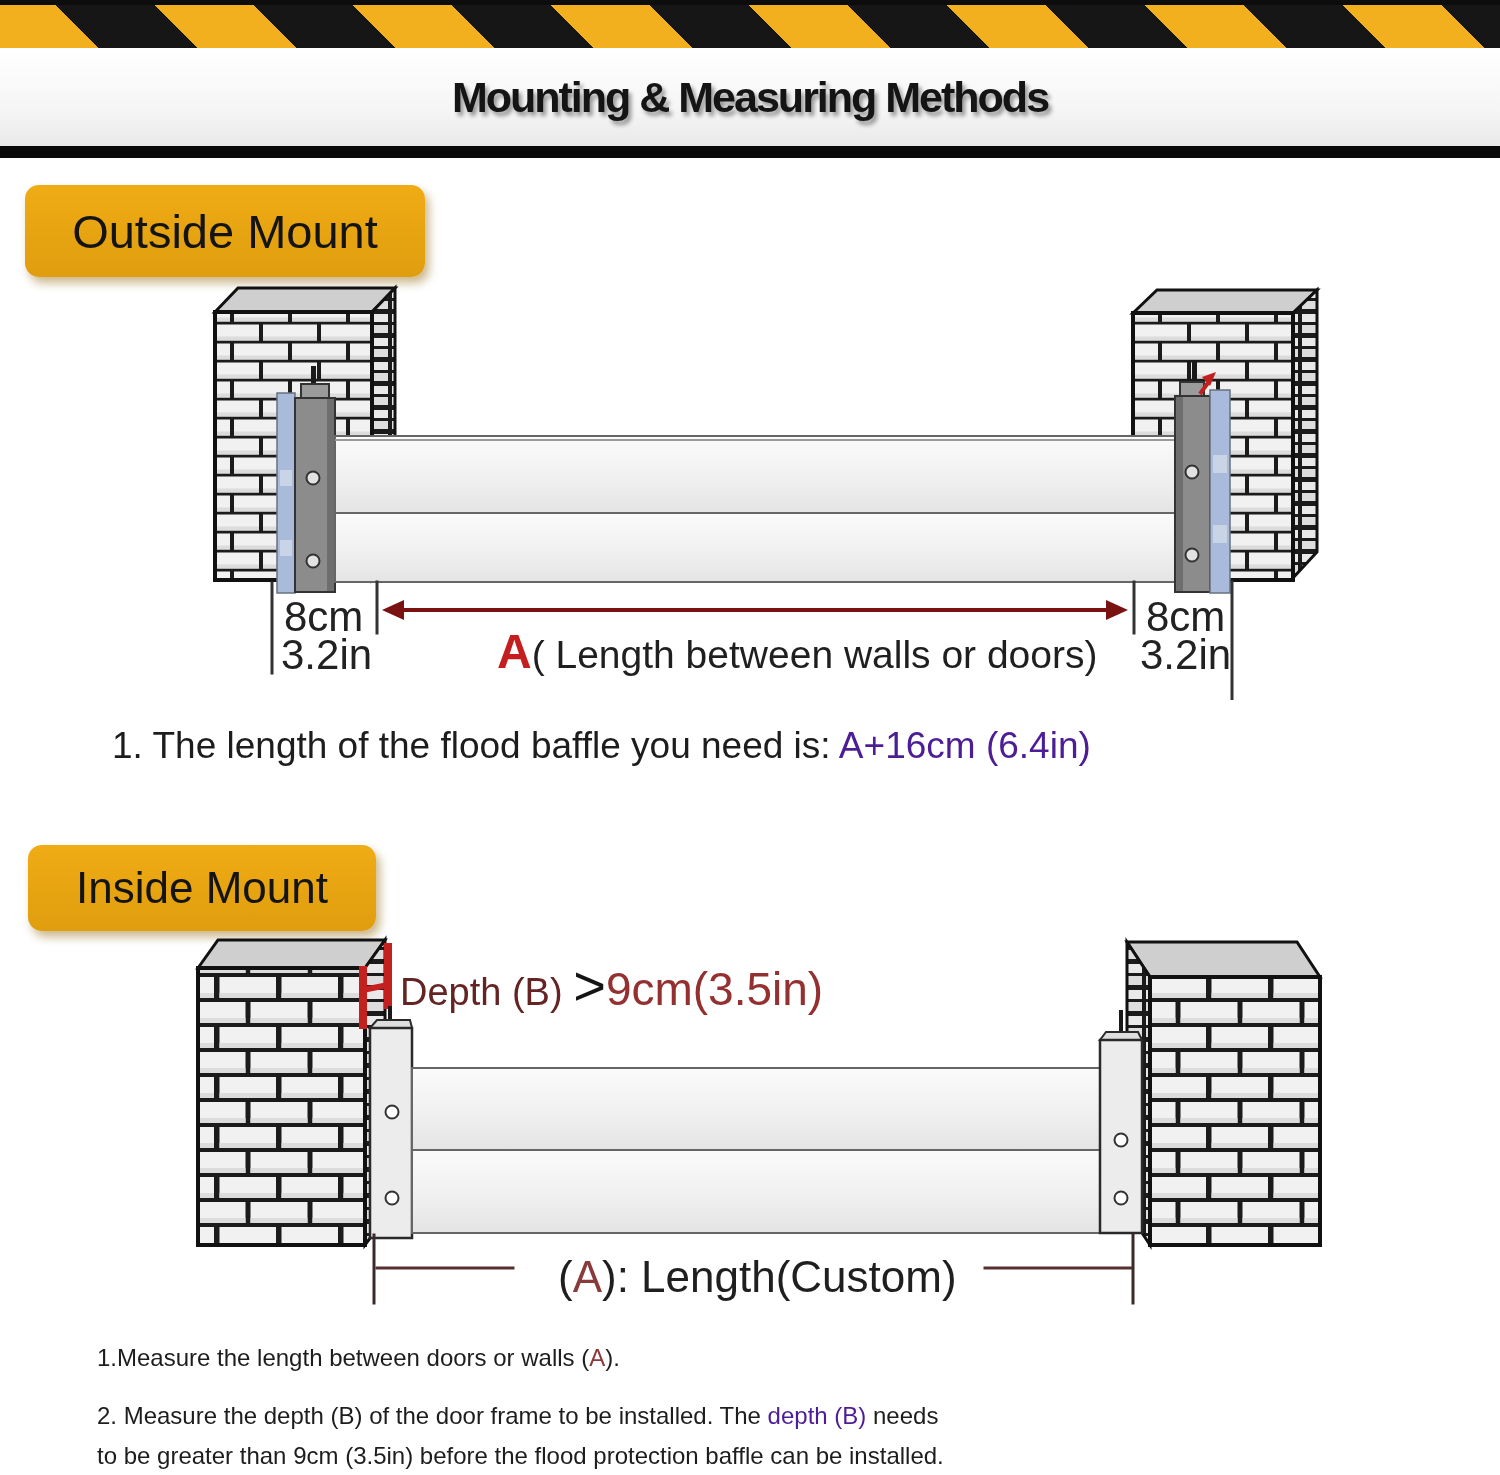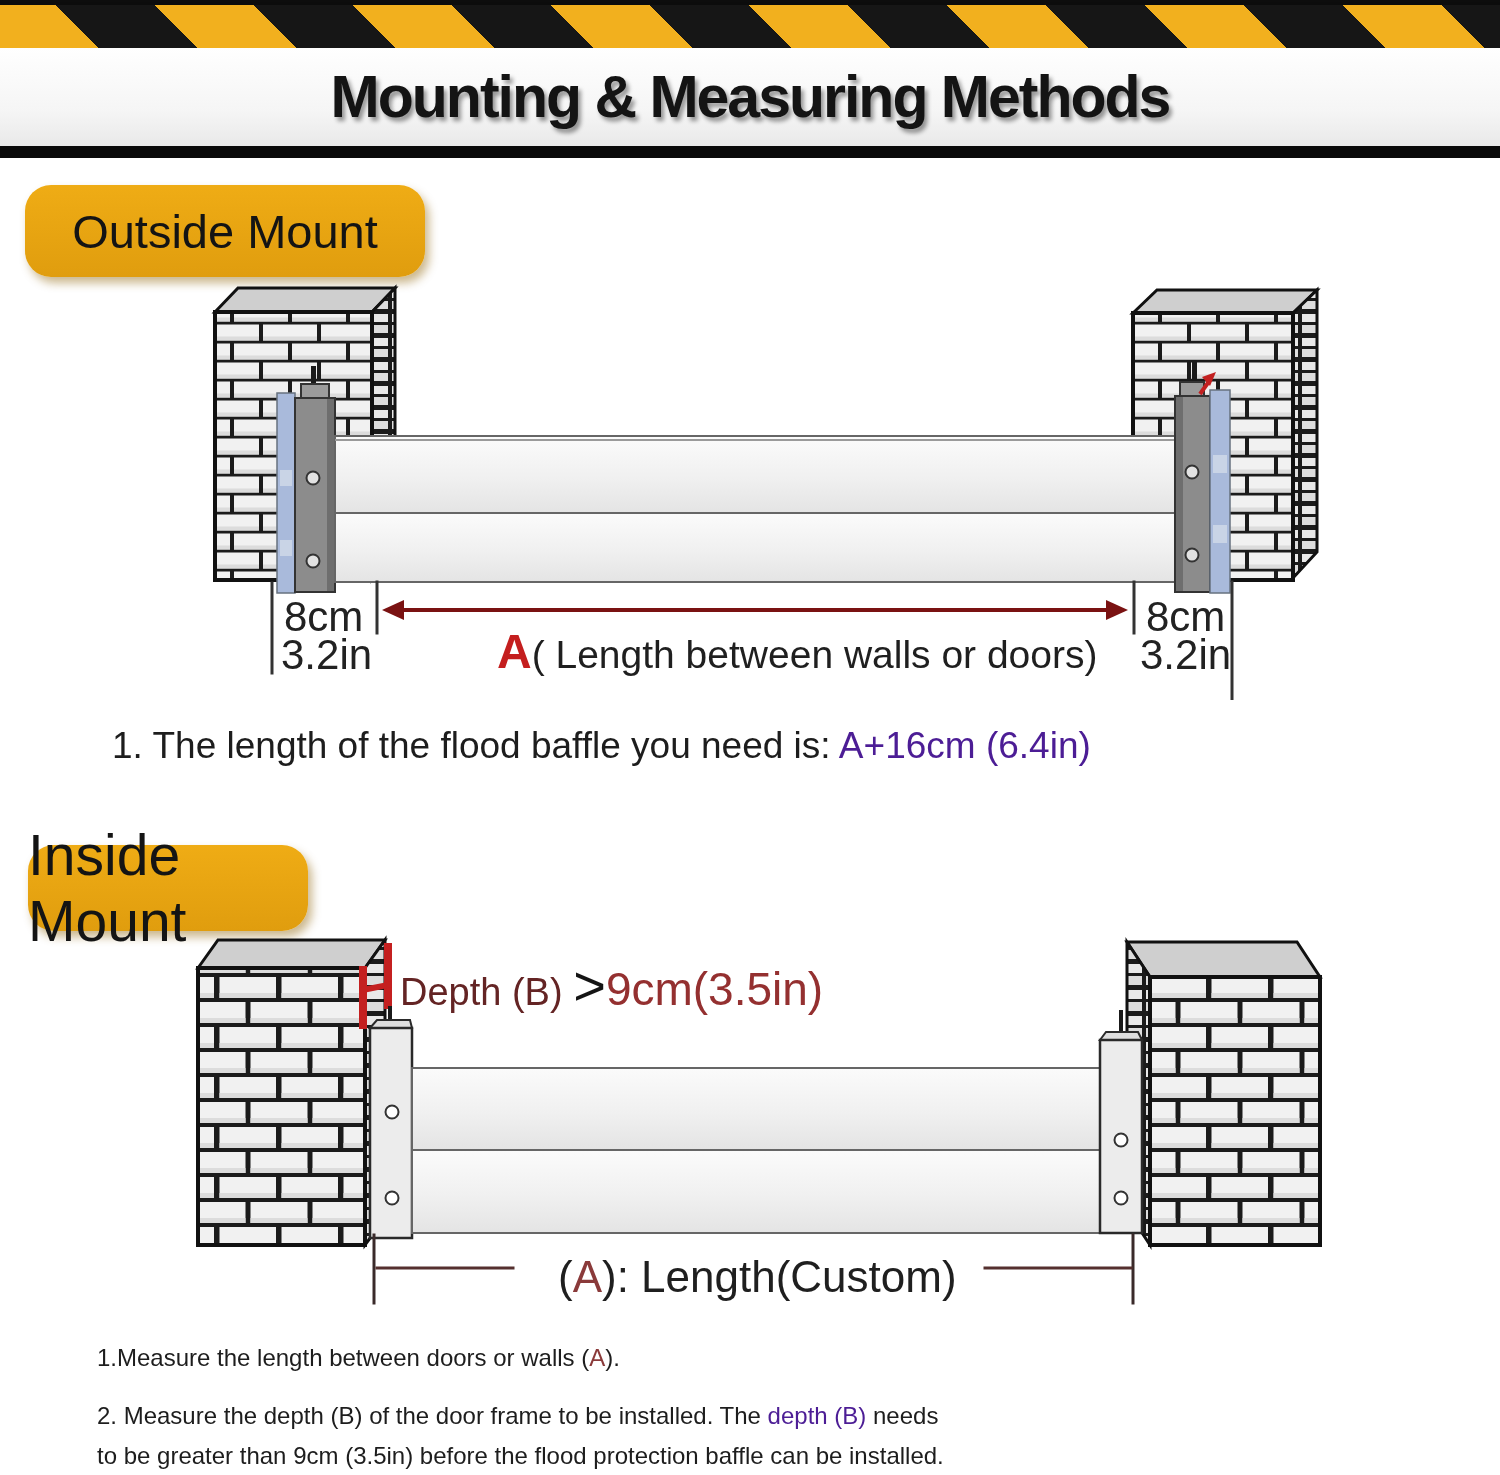--- a/index.html
+++ b/index.html
@@ -6,29 +6,29 @@
   #stage{position:relative;width:1500px;height:1475px;background:#ffffff;overflow:hidden;
          font-family:"Liberation Sans",sans-serif;color:#1d1d1d;}
   
   .top-black{position:absolute;left:0;top:0;width:1500px;height:6px;background:#0d0d0d;}
   .hazard{position:absolute;left:0;top:5px;width:1500px;height:43px;
           background:repeating-linear-gradient(45deg,#f2b01e 0 70px,#161616 70px 140px);
           box-shadow:0 2px 4px rgba(0,0,0,.35);}
   .title-band{position:absolute;left:0;top:48px;width:1500px;height:98px;
               background:linear-gradient(#ffffff,#f5f5f5 65%,#e9e9e9);
               display:flex;align-items:center;justify-content:center;}
-  .title-band h1{margin:8px;font-size:59px;font-weight:700;letter-spacing:-2px;color:#141414;
+  .title-band h1{margin:8px;font-size:43px;font-weight:700;letter-spacing:-2px;color:#141414;
                  text-shadow:3px 4px 4px rgba(0,0,0,.4);}
   .header-rule{position:absolute;left:0;top:146px;width:1500px;height:12px;background:#0a0a0a;}
   
   .badge{position:absolute;display:flex;align-items:center;justify-content:center;
-         background:linear-gradient(#efac15,#e09d0e);border-radius:26px;color:#141414;
+         background:linear-gradient(#efac15,#e09d0e);border-radius:14px;color:#141414;
          box-shadow:4px 6px 10px rgba(140,95,0,.45);}
   #badge-outside{left:25px;top:185px;width:400px;height:92px;font-size:47px;}
-  #badge-inside{left:28px;top:845px;width:280px;height:86px;font-size:57px;}
+  #badge-inside{left:28px;top:845px;width:348px;height:86px;font-size:44px;}
   
   svg{position:absolute;left:0;font-family:"Liberation Sans",sans-serif;}
   #svg-outside{top:280px;}
   #svg-inside{top:935px;}
   
   .steps{position:absolute;font-size:37px;line-height:52px;color:#1d1d1d;white-space:nowrap;}
   #steps-outside{left:112px;top:720px;}
   #steps-inside{left:97px;top:1338px;font-size:24px;line-height:40px;}
   #steps-inside .gap{height:18px;}
   .soft-red{color:#8a3a3a;}

